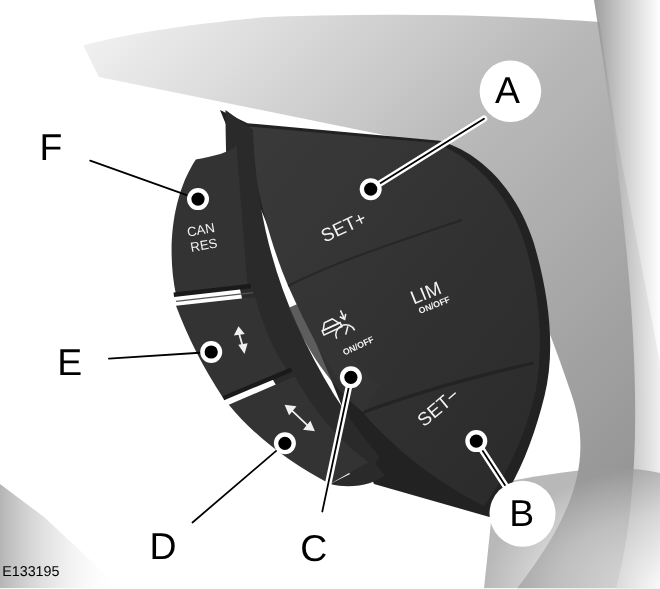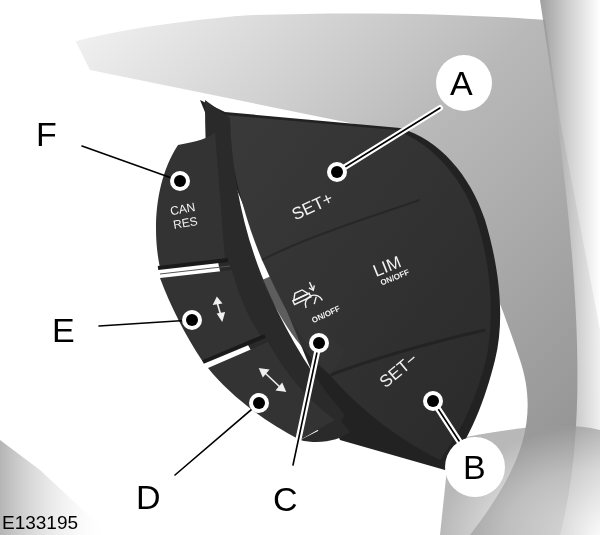--- a/index.html
+++ b/index.html
@@ -1,20 +1,20 @@
 <!DOCTYPE html>
 <html><head>
 <meta charset="utf-8">
 <style>
   html, body { margin: 0; padding: 0; background: #ffffff; }
   .stage { position: relative; width: 600px; height: 535px; overflow: hidden; background: #ffffff; font-family: "Liberation Sans", sans-serif; }
   svg.scene { position: absolute; left: 0; top: 0; }
   .lbl { position: absolute; font-family: "Liberation Sans", sans-serif; color: #000; font-size: 34px; line-height: 1; text-align: center; }
   .btxt { position: absolute; color: #f2f2f2; font-family: "Liberation Sans", sans-serif; font-weight: normal; white-space: nowrap; transform-origin: center center; text-align: center; line-height: 1; }
-  .ref { position: absolute; left: 2px; top: 512px; font-size: 19px; color: #000; font-family: "Liberation Sans", sans-serif; }
+  .ref { position: absolute; left: 2px; top: 512px; font-size: 13px; color: #000; font-family: "Liberation Sans", sans-serif; }
 </style>
 </head>
 <body>
 
 <div class="stage">
   <svg class="scene" width="600" height="535" viewBox="0 0 600 535">
     <defs>
       <linearGradient id="trimGrad" x1="0" y1="0" x2="1" y2="1">
         <stop offset="0" stop-color="#f4f4f4"></stop>
         <stop offset="0.45" stop-color="#b8b8b8"></stop>

